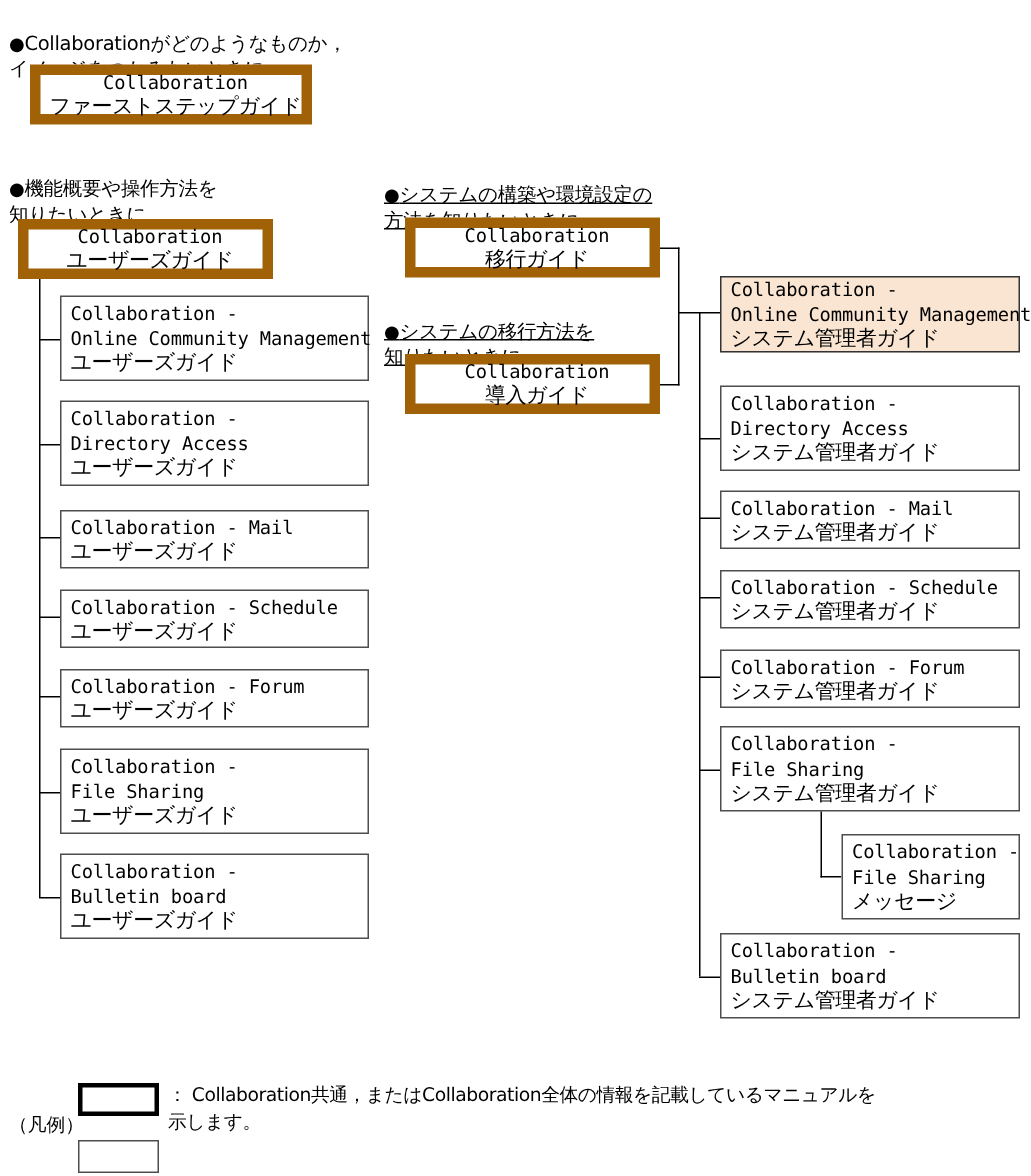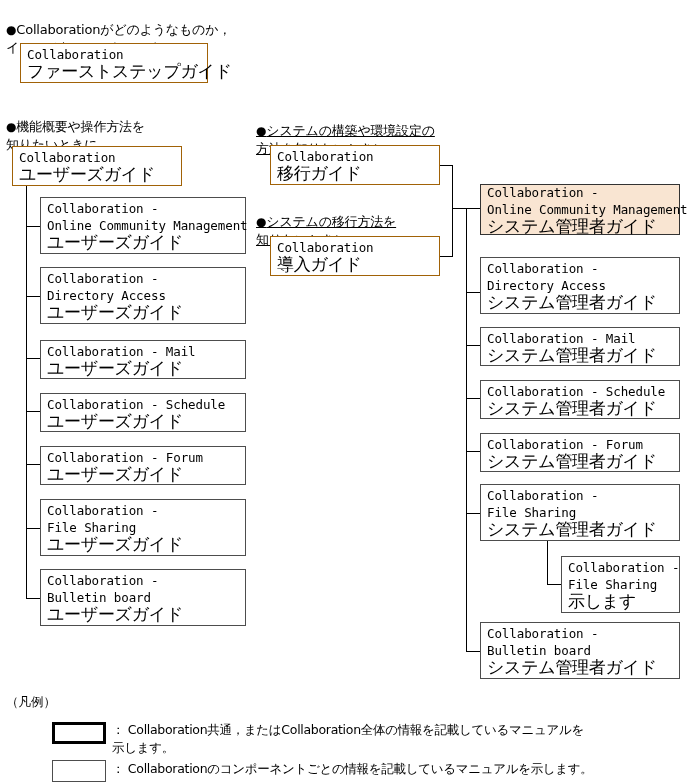--- a/index.html
+++ b/index.html
@@ -41,52 +41,54 @@
     position: absolute;
     box-sizing: border-box;
     background: #ffffff;
     border: 1px solid #4d4d4d;
     display: flex;
     flex-direction: column;
     justify-content: center;
     padding: 2px 0 2px 6px;
   }
   .box.bold {
-    border: 1px solid #a16207;
+    border: 7px solid #a16207;
+    text-align: center;
   }
   .box.hl {
     background: #f9e5d2;
     border: 1px solid #333333;
   }
   .box .ln {
     font-family: "DejaVu Sans Mono", "Liberation Mono", monospace;
     font-size: 12.5px;
     line-height: 17px;
     white-space: pre;
     letter-spacing: -0.1px;
   }
   .box .ln.jp {
     font-family: "DejaVu Sans", "Liberation Sans", sans-serif;
-    font-size: 17px;
+    font-size: 14px;
     letter-spacing: -0.3px;
   }
 
   
   .ln-v, .ln-h {
     position: absolute;
     background: #000000;
   }
   .ln-v { width: 1px; }
   .ln-h { height: 1px; }
 
   
   .legend-title {
     position: absolute;
     font-family: "DejaVu Sans", "Liberation Sans", sans-serif;
     font-size: 12.5px;
+    margin-top: 48px;
   }
   .legend-swatch {
     position: absolute;
     box-sizing: border-box;
     background: #ffffff;
   }
   .legend-swatch.bold { border: 3px solid #000000; }
   .legend-swatch.thin { border: 1px solid #4d4d4d; }
   .legend-text {
     position: absolute;
@@ -237,31 +239,30 @@
     <div class="ln">File Sharing</div>
     <div class="ln jp">システム管理者ガイド</div>
   </div>
 
   <div class="ln-v" style="left:547px; top:541px; height:44px;"></div>
   <div class="ln-h" style="left:547px; top:584px; width:14px;"></div>
 
   <div class="box" style="left:561px; top:556px; width:119px; height:57px;">
     <div class="ln">Collaboration -</div>
     <div class="ln">File Sharing</div>
-    <div class="ln jp">示します</div>
+    <div class="ln jp">メッセージ</div>
   </div>
 
   <div class="box" style="left:480px; top:622px; width:200px; height:57px;">
     <div class="ln">Collaboration -</div>
     <div class="ln">Bulletin board</div>
     <div class="ln jp">システム管理者ガイド</div>
   </div>
 
   <div class="legend-title" style="left:6px; top:694px;">（凡例）</div>
 
   <div class="legend-swatch bold" style="left:52px; top:722px; width:54px; height:22px;"></div>
   <div class="legend-text" style="left:112px; top:721px; width:560px;">： Collaboration共通，またはCollaboration全体の情報を記載しているマニュアルを
   示します。</div>
 
   <div class="legend-swatch thin" style="left:52px; top:760px; width:54px; height:22px;"></div>
-  <div class="legend-text" style="left:112px; top:760px; width:560px;">： Collaborationのコンポーネントごとの情報を記載しているマニュアルを示します。</div>
 
 </div>
 
 </body></html>

